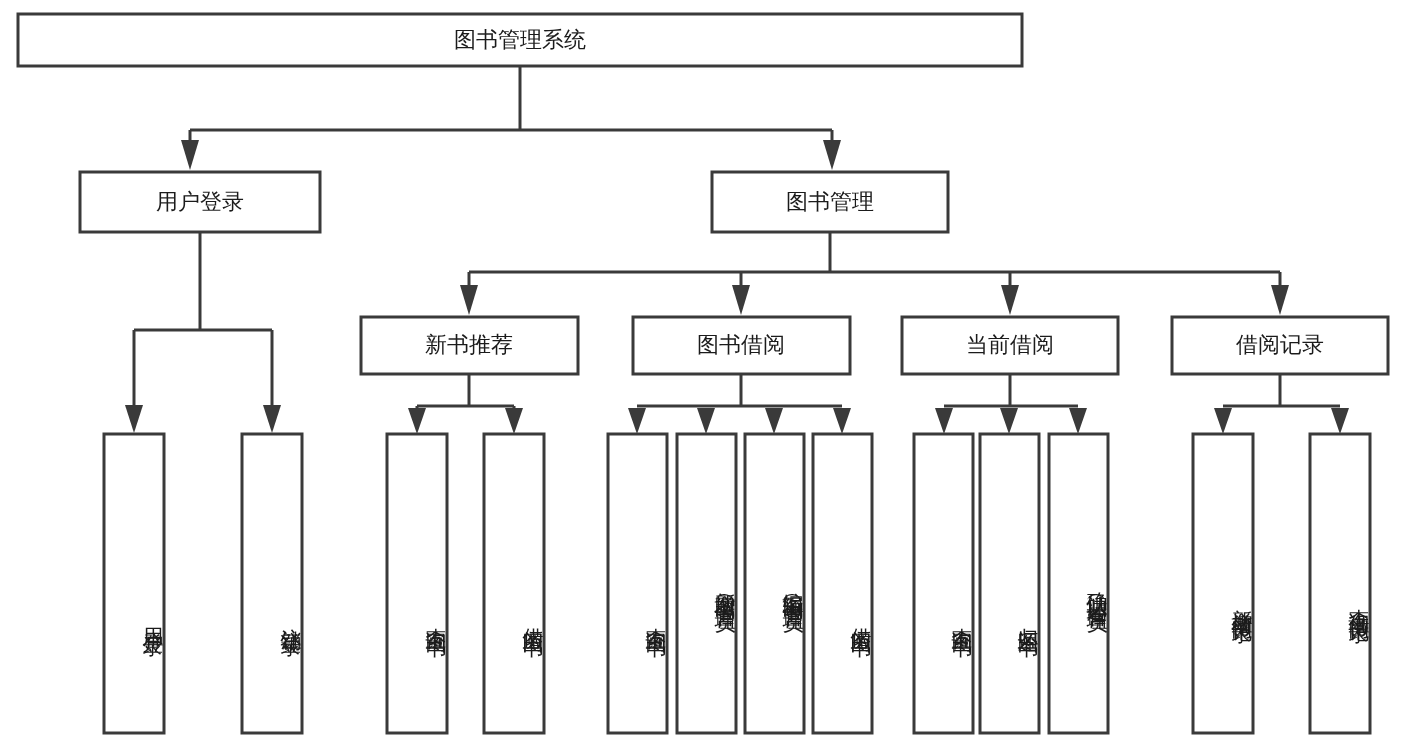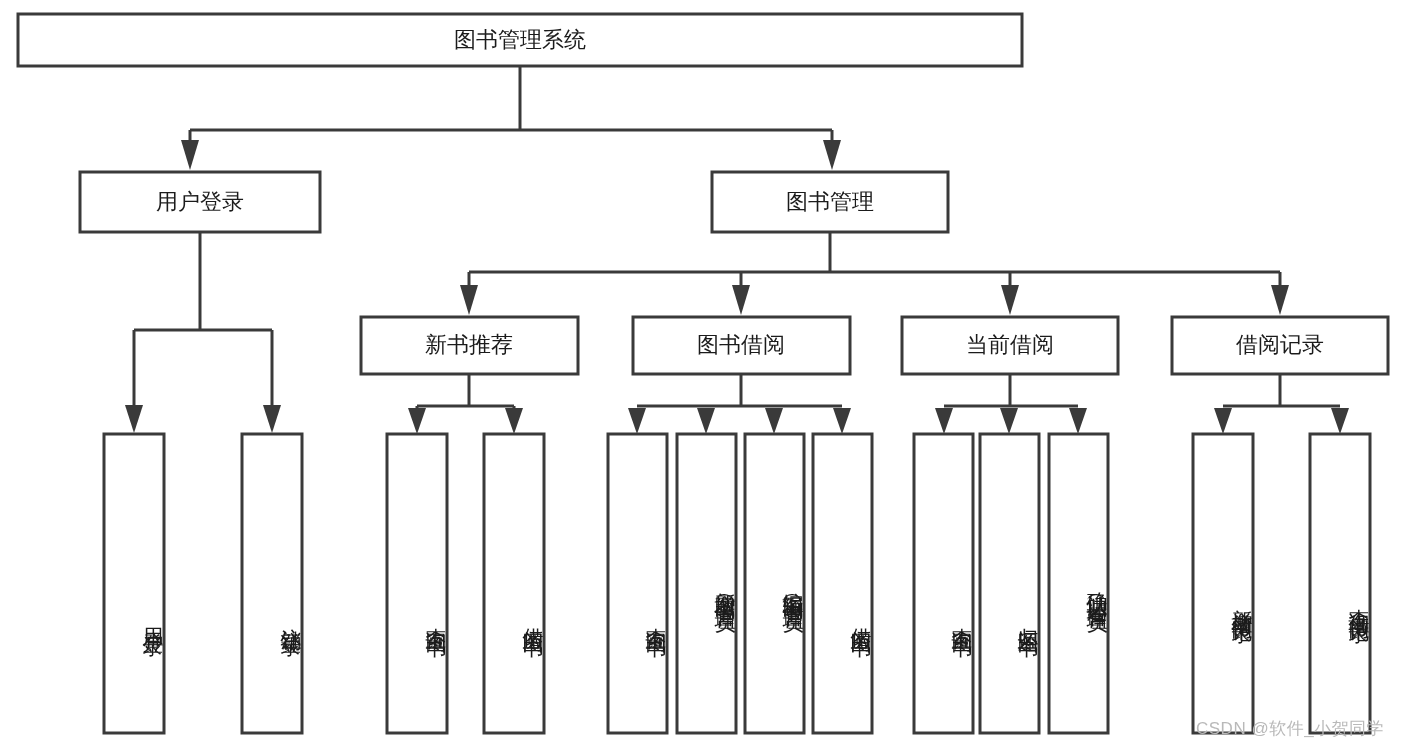--- a/index.html
+++ b/index.html
@@ -195,15 +195,14 @@
   <div class="vlabel" style="left:745px; top:443px; width:59px; height:290px;">编辑图书（管理员）</div>
   <div class="vlabel" style="left:813px; top:500px; width:59px; height:233px;">借阅图书</div>
 
   <div class="vlabel" style="left:914px; top:500px; width:59px; height:233px;">查询图书</div>
   <div class="vlabel" style="left:980px; top:500px; width:59px; height:233px;">归还图书</div>
   <div class="vlabel" style="left:1049px; top:443px; width:59px; height:290px;">确认归还（管理员）</div>
 
   <div class="vlabel" style="left:1193px; top:468px; width:60px; height:265px;">新增借阅记录</div>
   <div class="vlabel" style="left:1310px; top:468px; width:60px; height:265px;">查询借阅记录</div>
 
-  <div class="watermark" style="left:1196px; top:717px;">CSDN @软件_小贺同学</div>
 
 </div>
 
 </body></html>

